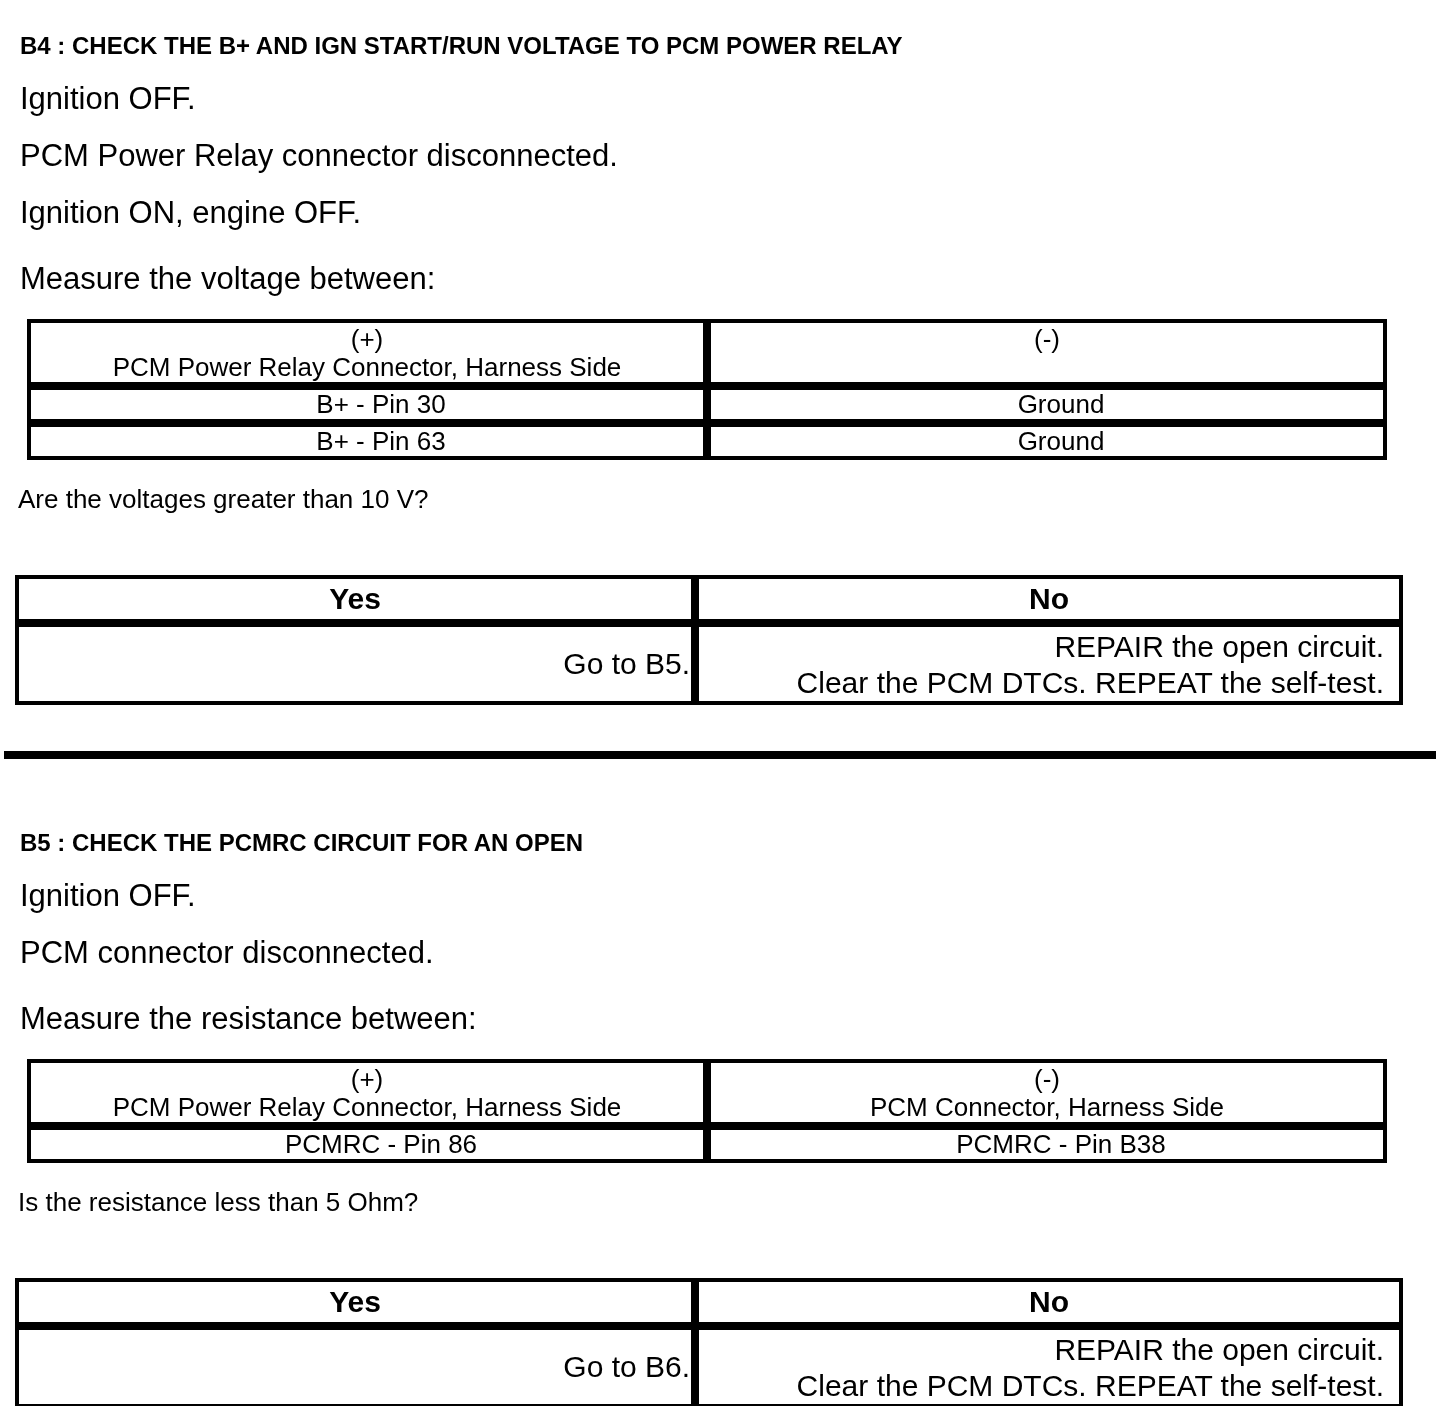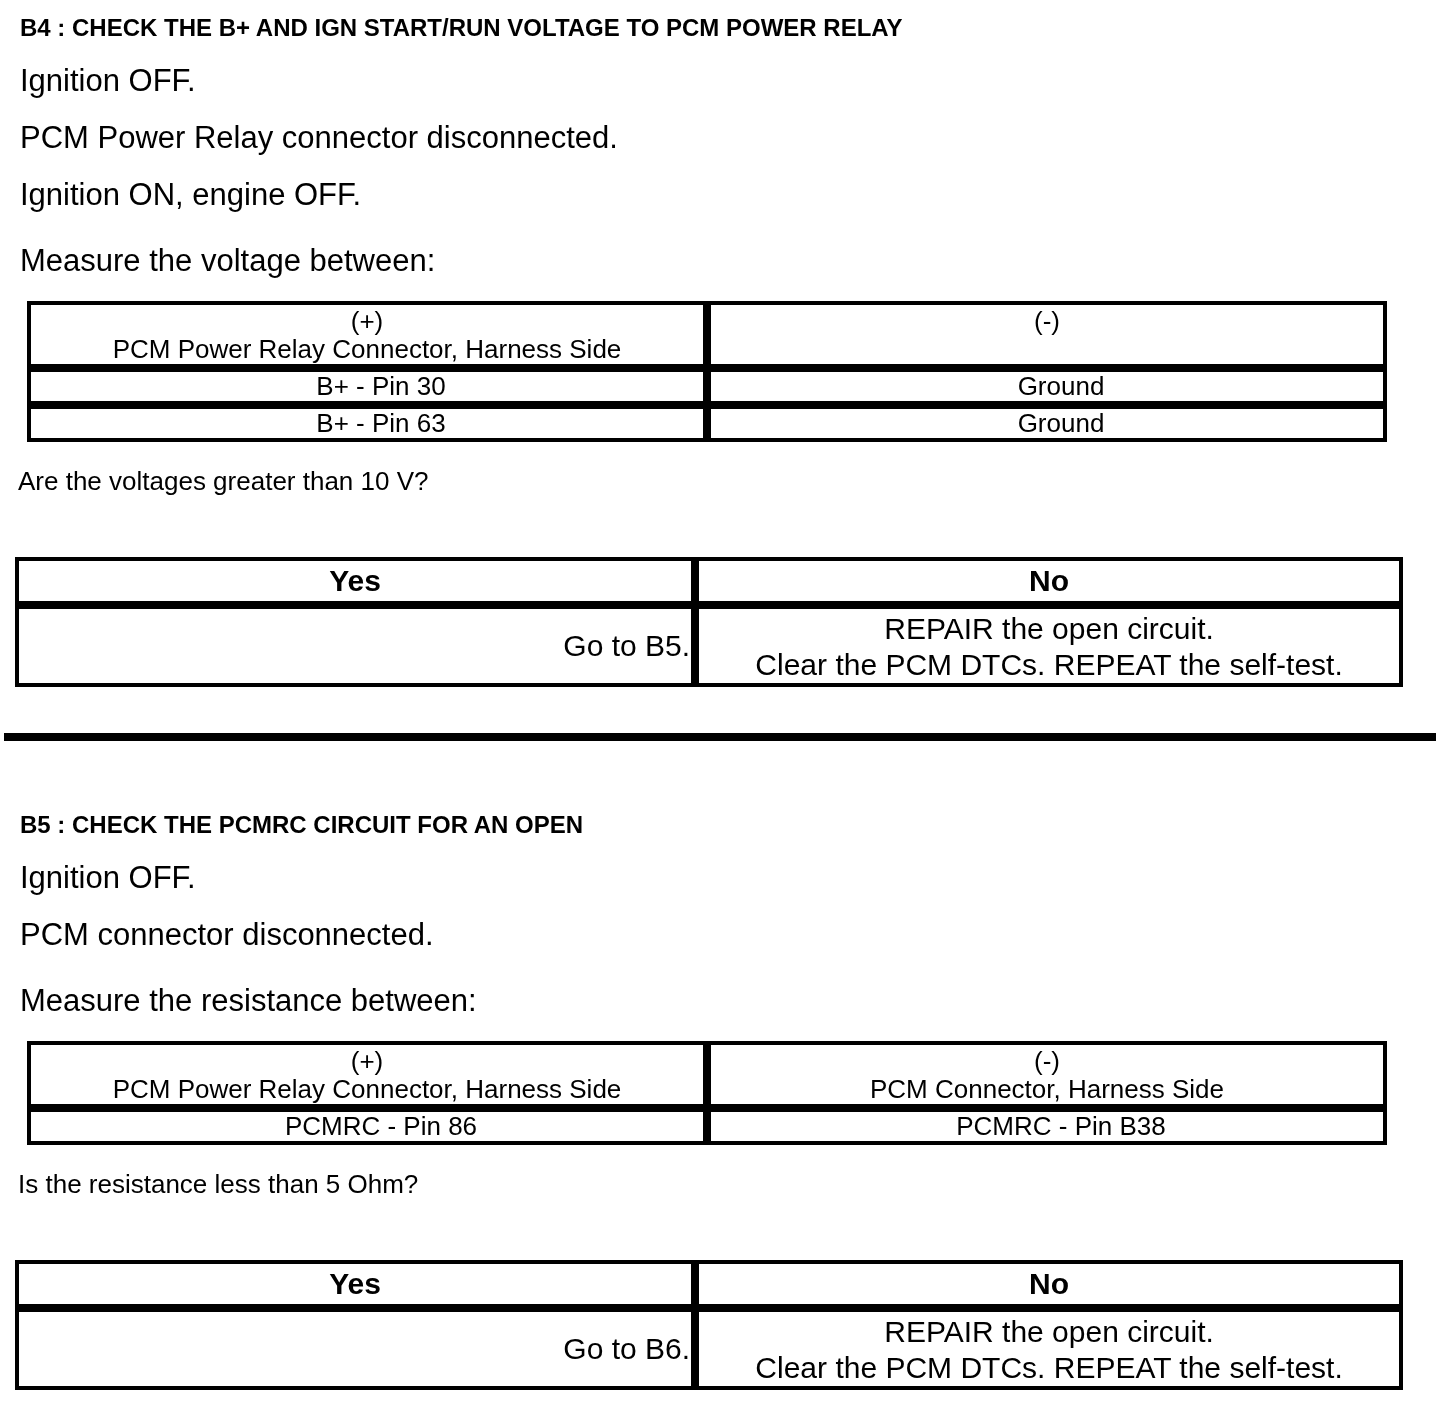--- a/index.html
+++ b/index.html
@@ -11,21 +11,21 @@
     font-family: "Liberation Sans", sans-serif;
   }
   h2, p, table { margin: 0; padding: 0; }
 
   .section-title {
     font-size: 24px;
     font-weight: bold;
     margin: 0 0 0 20px;
     letter-spacing: 0px;
   }
-  .title-b4 { padding-top: 14px; }
+  .title-b4 { padding-top: 14px; margin-top: 18px; }
   .title-b5 { padding-top: 0; margin-top: 70px; }
 
   .step {
     font-size: 31px;
     font-weight: normal;
     margin: 21px 0 0 20px;
   }
   .measure-intro { margin-top: 30px; }
 
   table.measure {
@@ -82,23 +82,23 @@
   }
   table.result td {
     height: 72px;
   }
   td.yes-cell {
     text-align: right;
     vertical-align: middle;
     line-height: 36px;
   }
   td.no-cell {
-    text-align: center;
+    text-align: right;
     vertical-align: top;
-    padding: 2px 4px 0 4px;
+    padding: 2px 15px 0 4px;
     line-height: 36px;
   }
 
   .rule {
     height: 8px;
     background: #000000;
     margin: 46px 4px 0 4px;
   }
 </style>
 </head>

